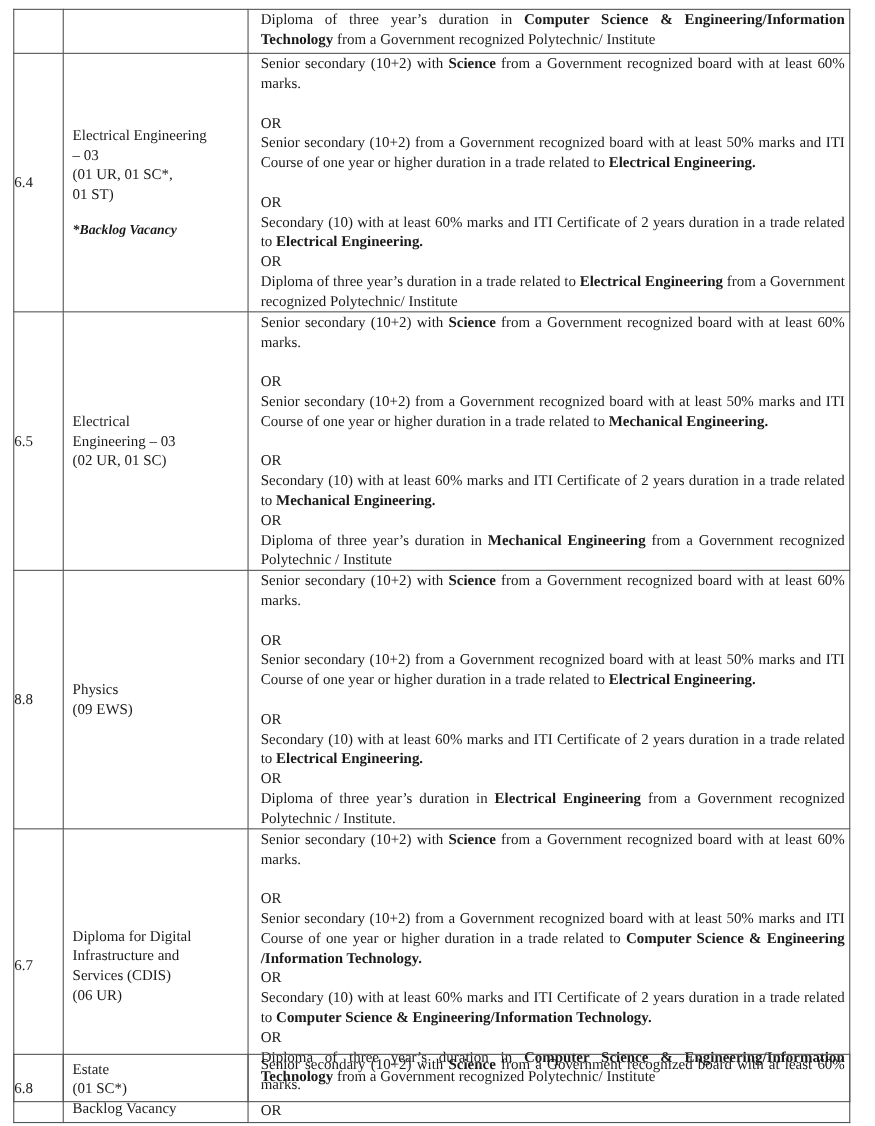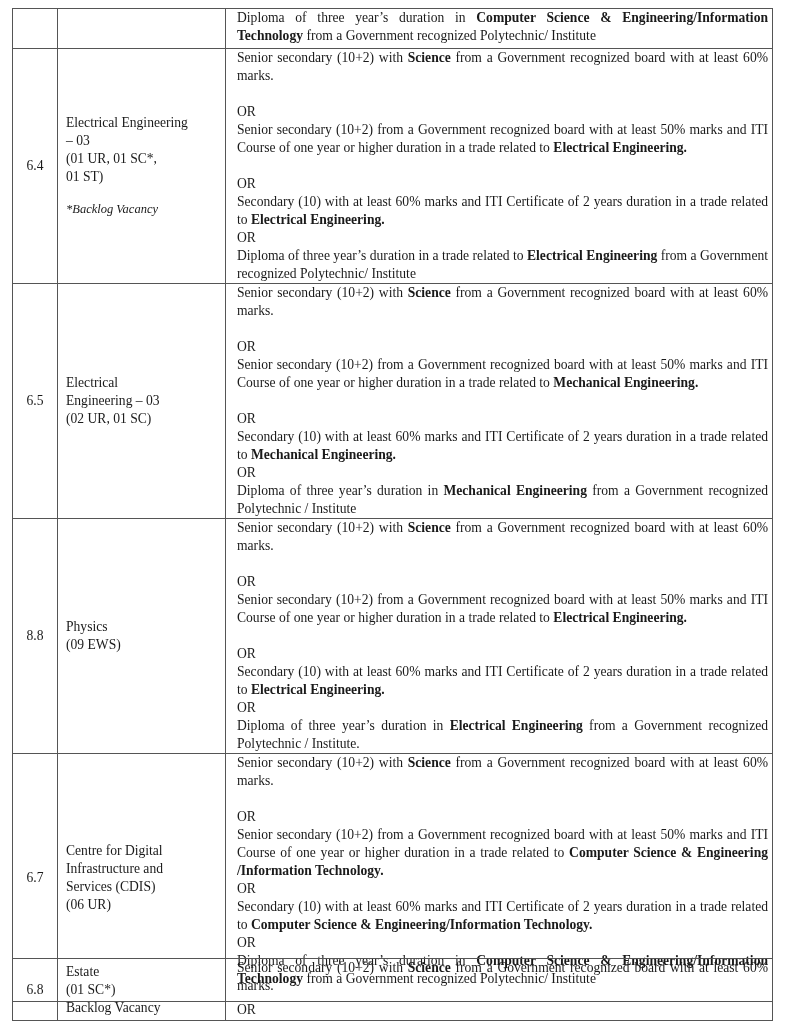--- a/index.html
+++ b/index.html
@@ -1,26 +1,26 @@
 <!DOCTYPE html>
 <html><head>
 <meta charset="utf-8">
 <style>
   html, body { margin:0; padding:0; background:#ffffff; }
   body { width:795px; height:1024px; position:relative; overflow:hidden;
          font-family:"Liberation Serif", serif; color:#1a1a1a; font-size:13.6px; line-height:18px; }
   .tbl { position:absolute; left:12px; width:761px; border-collapse:collapse; table-layout:fixed; }
   .tbl td { border:1.3px solid #555; vertical-align:middle; padding:0; }
-  .c-num { width:44px; text-align:center; }
+  .c-num { width:44px; text-align:left; }
   .c-post { width:159px; padding-left:8px !important; }
   .c-qual { padding:0 4px 0 11px !important; vertical-align:top !important; }
   .q-block { text-align:justify; text-align-last:left; }
   .or { text-align:left; }
   b { font-weight:bold; }
-  .note { font-style:italic; font-size:12.5px; margin-top:14px; display:block; }
+  .note { font-style:italic; font-size:12.5px; margin-top:14px; display:block;font-weight:bold; }
 </style>
 </head>
 <body>
 
 <table class="tbl" id="main-table" style="top:8px;">
   <tbody id="main-body">
       <tr style="height: 40px;">
         <td class="c-num"><span></span></td>
         <td class="c-post"></td>
         <td class="c-qual" style="padding-top: 2px;">
@@ -75,21 +75,21 @@
           <div class="q-block"><span>Senior secondary (10+2) from a Government recognized board with at least 50% marks and ITI Course of one year or higher duration in a trade related to </span><b>Electrical Engineering.</b></div>
           <div class="or" style="line-height: 18px; margin-top: 18px;">OR</div>
           <div class="q-block"><span>Secondary (10) with at least 60% marks and ITI Certificate of 2 years duration in a trade related to </span><b>Electrical Engineering.</b></div>
           <div class="or" style="line-height: 18px;">OR</div>
           <div class="q-block"><span>Diploma of three year’s duration in </span><b>Electrical Engineering</b><span> from a Government recognized Polytechnic / Institute.</span></div>
         </td>
       </tr>
       <tr style="height: 248px;">
         <td class="c-num"><span>6.7</span></td>
         <td class="c-post">
-          <div>Centre for Digital</div>
+          <div>Diploma for Digital</div>
           <div>Infrastructure and</div>
           <div>Services (CDIS)</div>
           <div>(06 UR)</div>
         </td>
         <td class="c-qual" style="padding-top: 0px;">
           <div class="q-block"><span>Senior secondary (10+2) with </span><b>Science</b><span> from a Government recognized board with at least 60% marks.</span></div>
           <div class="or" style="line-height: 18px; margin-top: 18px;">OR</div>
           <div class="q-block"><span>Senior secondary (10+2) from a Government recognized board with at least 50% marks and ITI Course of one year or higher duration in a trade related to </span><b>Computer Science &amp; Engineering /Information Technology.</b></div>
           <div class="or" style="line-height: 18px;">OR</div>
           <div class="q-block"><span>Secondary (10) with at least 60% marks and ITI Certificate of 2 years duration in a trade related to </span><b>Computer Science &amp; Engineering/Information Technology.</b></div>

